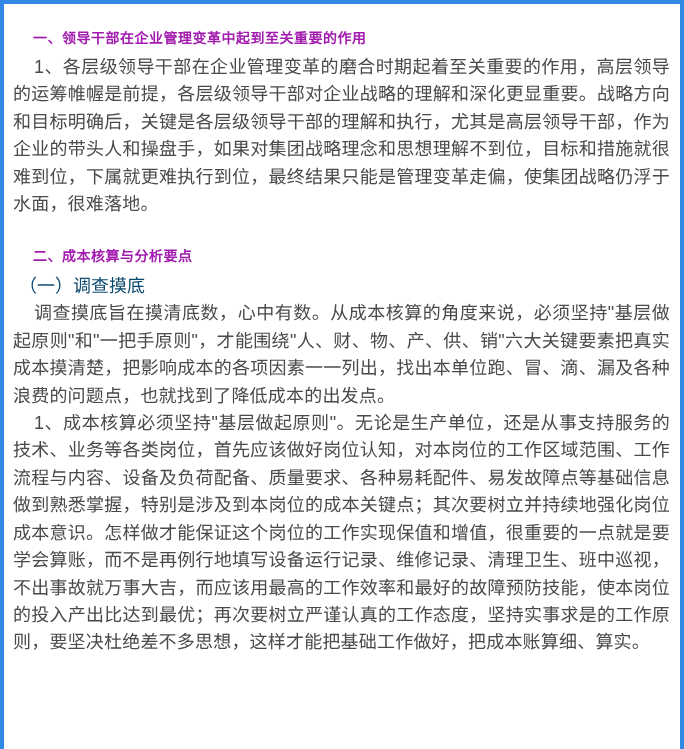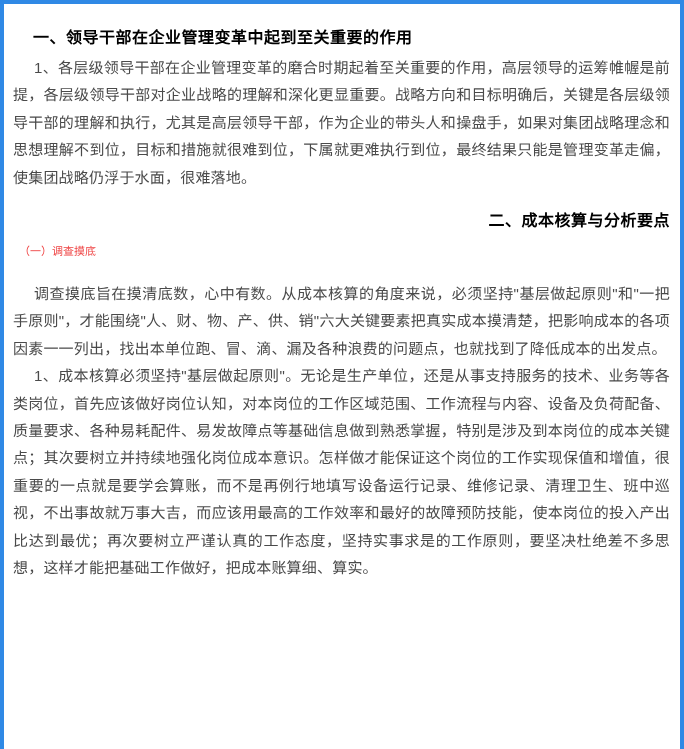--- a/index.html
+++ b/index.html
@@ -18,42 +18,41 @@
     width: 684px;
     min-height: 749px;
     border: 4px solid #2F89E5;
     border-bottom: none;
     background: #ffffff;
   }
   .doc-content {
     padding: 14px 10px 6px 9px;
   }
   .sec-heading {
-    font-size: 16px;
+    font-size: 14px;
     font-weight: bold;
-    color: #000000;
+    color: #a21caf;
     line-height: 28px;
     padding-left: 20px;
     margin: 6px 0 2px 0;
     letter-spacing: 0.5px;
   }
   .sec-heading.second {
-    margin-top: 16px;
-    text-align: right;
+    margin-top: 24px;
   }
   .sub-heading {
-    font-size: 11px;
+    font-size: 18px;
     font-weight: normal;
-    color: #ef4444;
+    color: #0c4a6e;
     line-height: 28px;
     padding-left: 6px;
-    margin: 2px 0 15px 0;
+    margin: 2px 0 0 0;
   }
   .para {
-    font-size: 15px;
+    font-size: 18px;
     color: #4A4A4A;
     line-height: 27.4px;
     text-align: justify;
     text-justify: inter-ideograph;
     text-indent: 21px;
     margin: 0;
     letter-spacing: 0.2px;
   }
 </style>
 </head>

